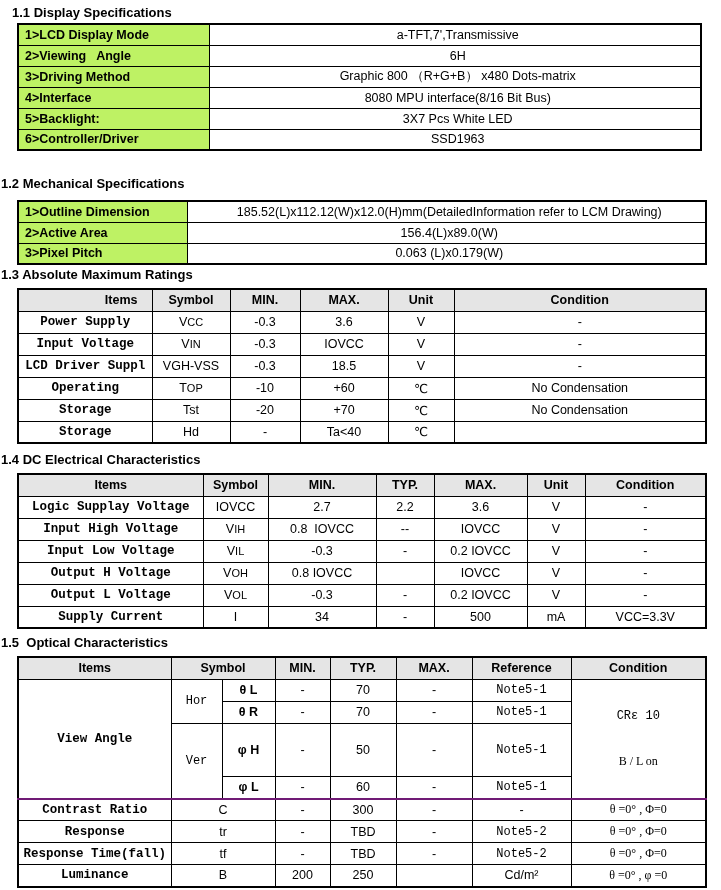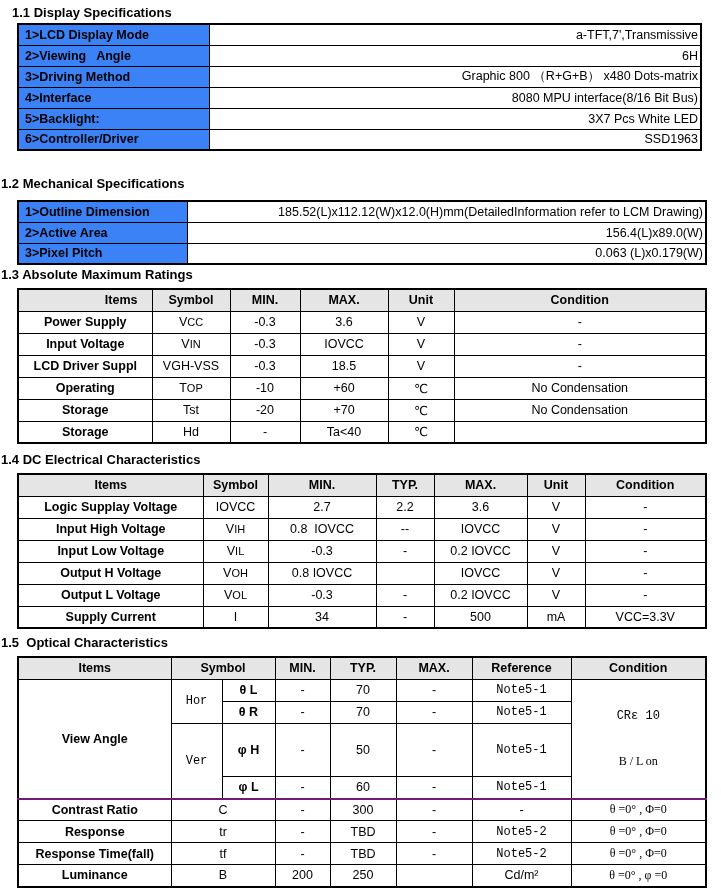--- a/index.html
+++ b/index.html
@@ -35,32 +35,32 @@
     white-space: pre;
     overflow: hidden;
     text-align: center;
     vertical-align: middle;
   }
   .t-big td { height: 22px; }
 
   
   .kv { margin-top: 2px; }
   .kv td.label {
-    background: #3b82f6;
+    background: #bef264;
     font-weight: bold;
     text-align: left;
     padding-left: 6px;
   }
-  .kv td.value { text-align: right; padding-left: 8px; }
+  .kv td.value { text-align: center; padding-left: 8px; }
 
   
   .t-big { margin-top: 5px; }
   .hrow td { background: #e5e5e5; font-weight: bold; }
   .h-right { text-align: right; padding-right: 14px; }
-  td.item { font-weight: bold; }
+  td.item { font-weight: bold; font-family: Liberation Mono, monospace; }
   .sub { font-size: 11px; text-align: center; }
   .mono { font-family: "Liberation Mono", "DejaVu Sans Mono", monospace; font-size: 12px; }
   .serif { font-family: Liberation Serif, serif; font-size: 12px; }
   td.sym-greek { font-weight: bold; }
   .thick-top td, td.thick-top { border-top: 2px solid #701a75; }
   .cond-merged div { line-height: 17px; text-align: center; }
 </style>
 </head>
 <body>
 

